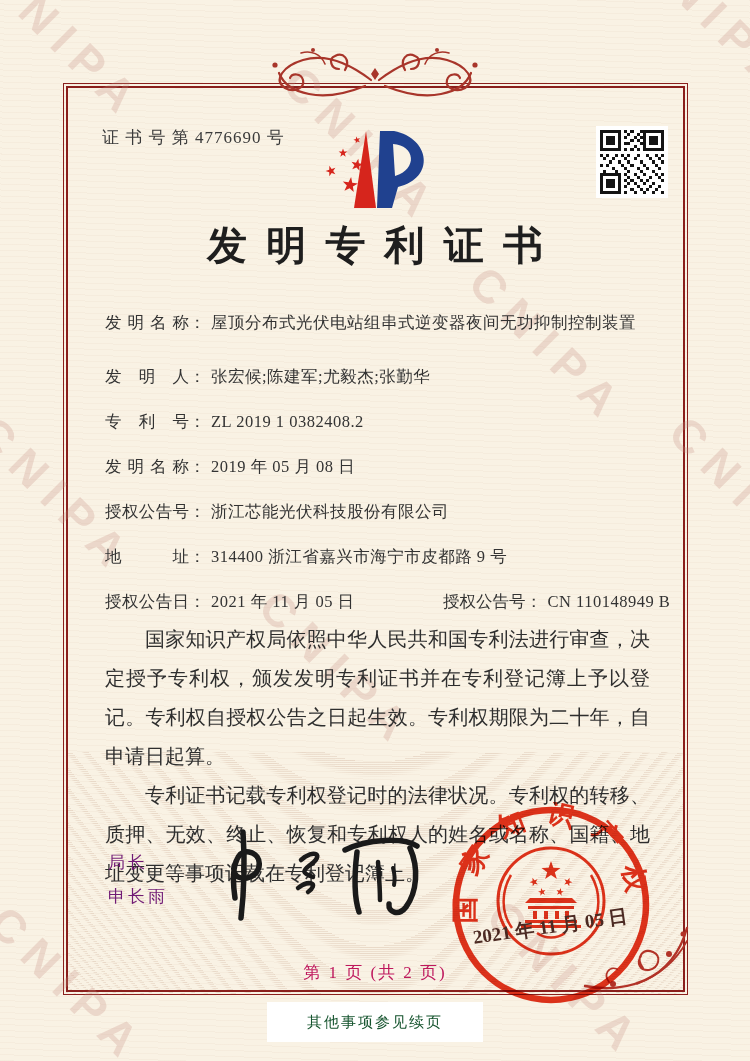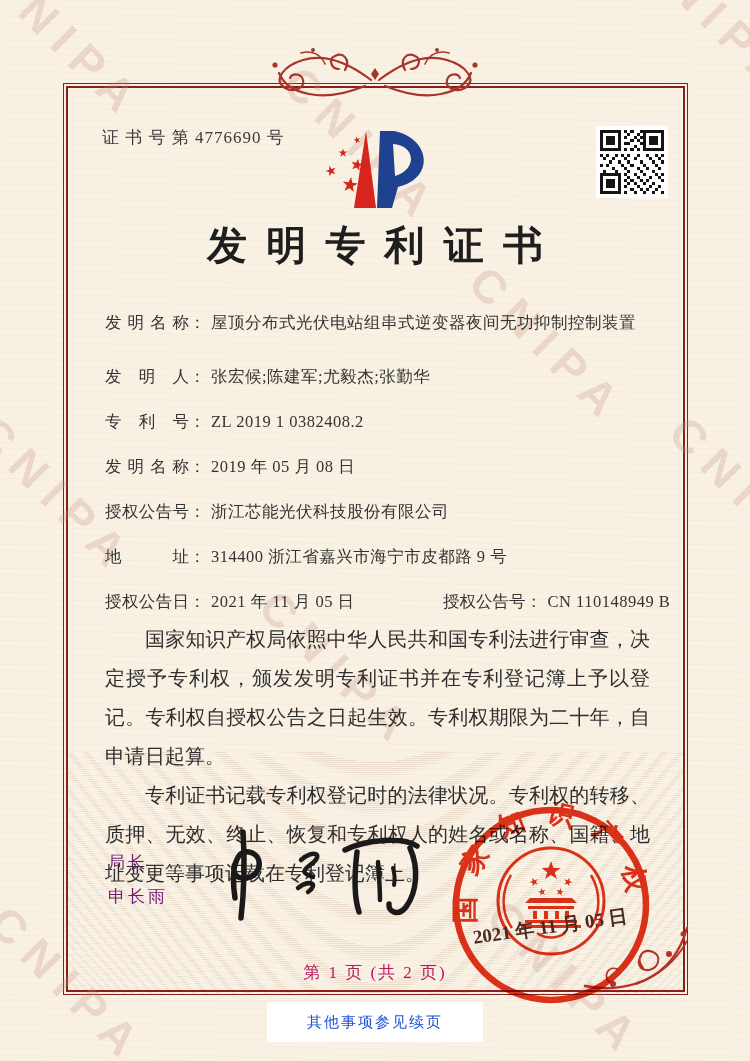--- a/index.html
+++ b/index.html
@@ -58,21 +58,21 @@
   }
   .sig-script { position:absolute; left:205px; top:822px; z-index:3; }
   .seal { position:absolute; left:448px; top:802px; z-index:4; opacity:0.94; mix-blend-mode:multiply; }
   .page-info {
     position:absolute; left:0; right:0; top:949px; z-index:2; text-align:center;
     font-size:17px; color:#be185d; letter-spacing:2px;margin-top:12px;
   }
   .cont-strip {
     position:absolute; left:267px; top:1002px; width:216px; height:40px; z-index:2;
     background:#ffffff; text-align:center; line-height:40px;
-    font-size:15px; color:#1d4ed8; letter-spacing:2px;
+    font-size:15px; color:#14532d; letter-spacing:2px;
   }
   .ornament-top { position:absolute; left:255px; top:40px; z-index:2; }
   .ornament-corner { position:absolute; left:583px; top:926px; z-index:2; }
 </style>
 </head>
 <body>
 
 <div class="page">
 
   <div class="waves"></div>

